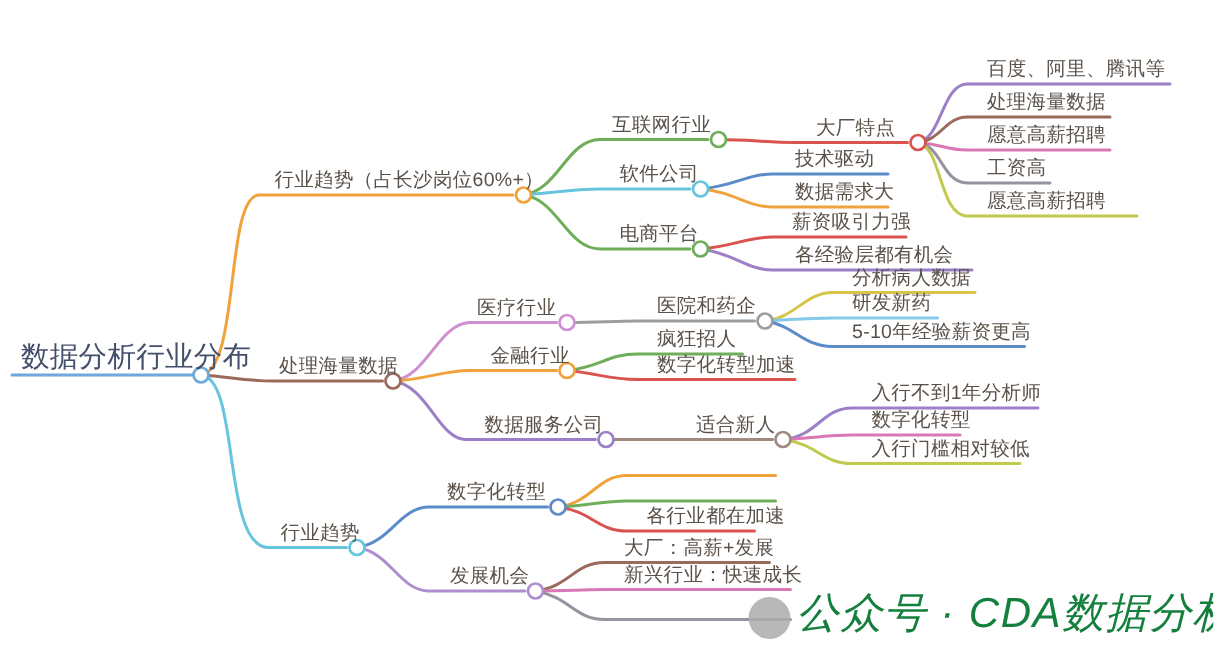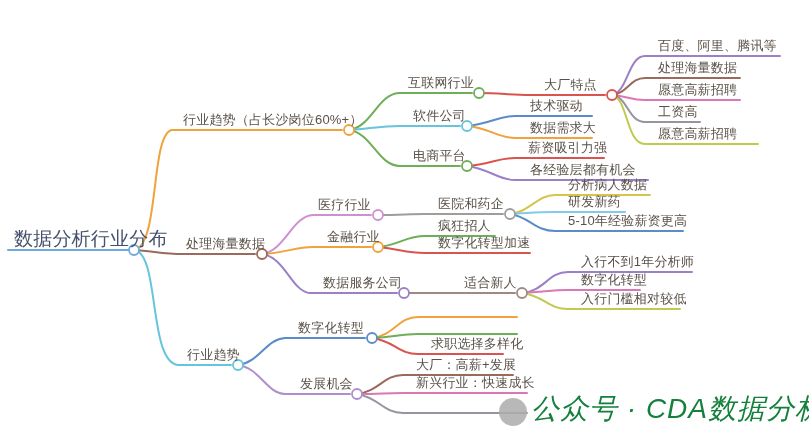--- a/index.html
+++ b/index.html
@@ -124,19 +124,19 @@
   <div class="lbl" style="left:327px;top:229px">金融行业</div>
   <div class="lbl" style="left:438px;top:218px">疯狂招人</div>
   <div class="lbl" style="left:438px;top:235px">数字化转型加速</div>
   <div class="lbl" style="left:323px;top:275px">数据服务公司</div>
   <div class="lbl" style="left:464px;top:275px">适合新人</div>
   <div class="lbl" style="left:581px;top:254px">入行不到1年分析师</div>
   <div class="lbl" style="left:581px;top:272px">数字化转型</div>
   <div class="lbl" style="left:581px;top:291px">入行门槛相对较低</div>
   <div class="lbl" style="left:187px;top:347px">行业趋势</div>
   <div class="lbl" style="left:298px;top:320px">数字化转型</div>
-  <div class="lbl" style="left:431px;top:336px">求职选择多样化</div>
+  <div class="lbl" style="left:431px;top:336px">各行业都在加速</div>
   <div class="lbl" style="left:300px;top:376px">发展机会</div>
   <div class="lbl" style="left:416px;top:357px">大厂：高薪+发展</div>
   <div class="lbl" style="left:416px;top:375px">新兴行业：快速成长</div>
 
   <div class="watermark-text" style="left:531px;top:396px">公众号 · CDA数据分析师</div>
 </div>
 
 </body></html>

